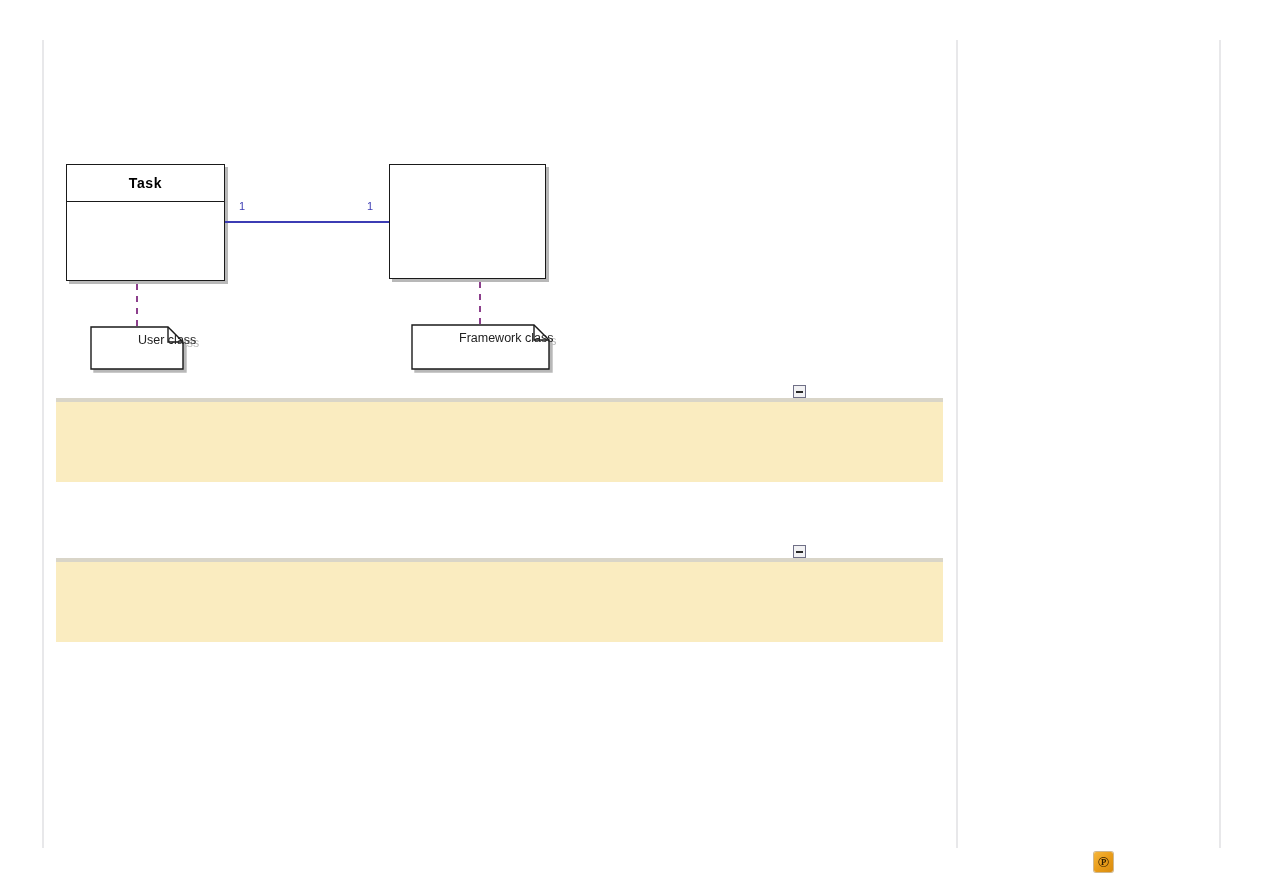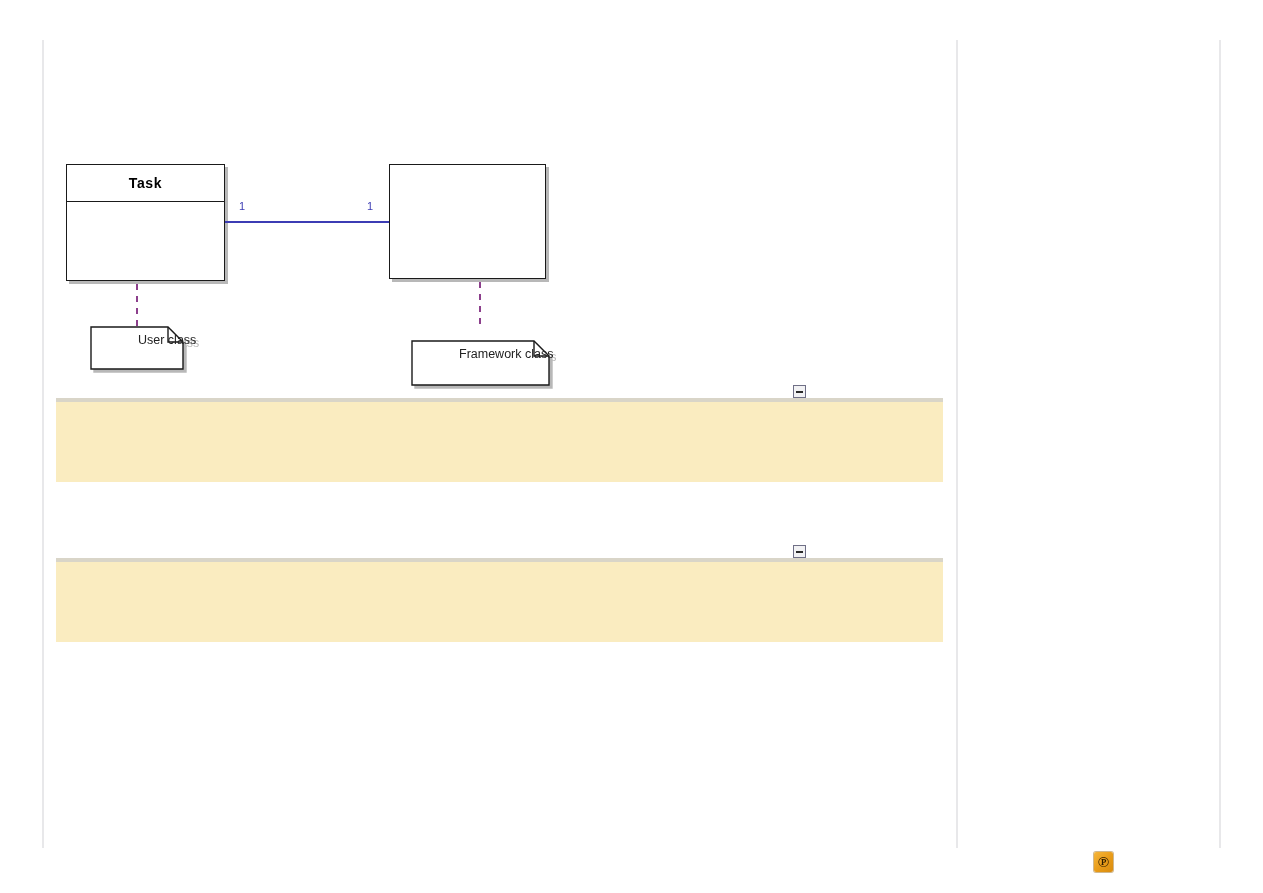--- a/index.html
+++ b/index.html
@@ -89,21 +89,21 @@
   .uml-note .note-label {
     position: absolute;
     left: 8px;
     top: 7px;
     font-size: 12.5px;
     color: #222222;
     white-space: nowrap;
     margin-left: 40px;
   }
   #note-user      { left: 90px;  top: 326px; width: 94px;  height: 44px; }
-  #note-framework { left: 411px; top: 340px; width: 139px; height: 46px; }
+  #note-framework { left: 411px; top: 324px; width: 139px; height: 46px; }
 
   
   .collapse-toggle {
     position: absolute;
     width: 13px;
     height: 13px;
     border: 1px solid #6f6f86;
     background: #f2f2f4;
     box-sizing: border-box;
     cursor: pointer;

